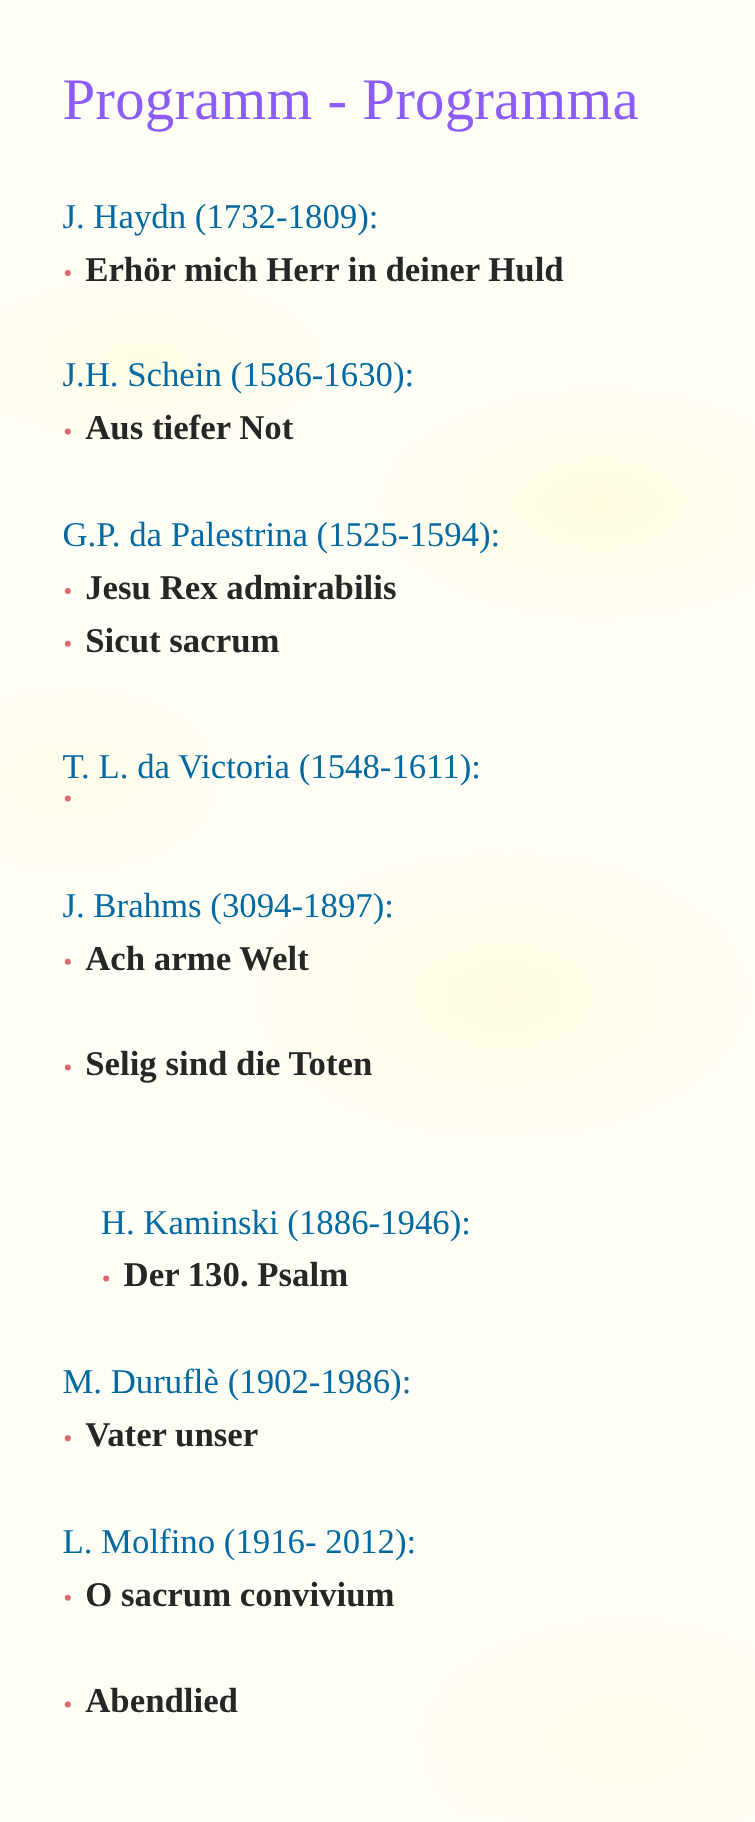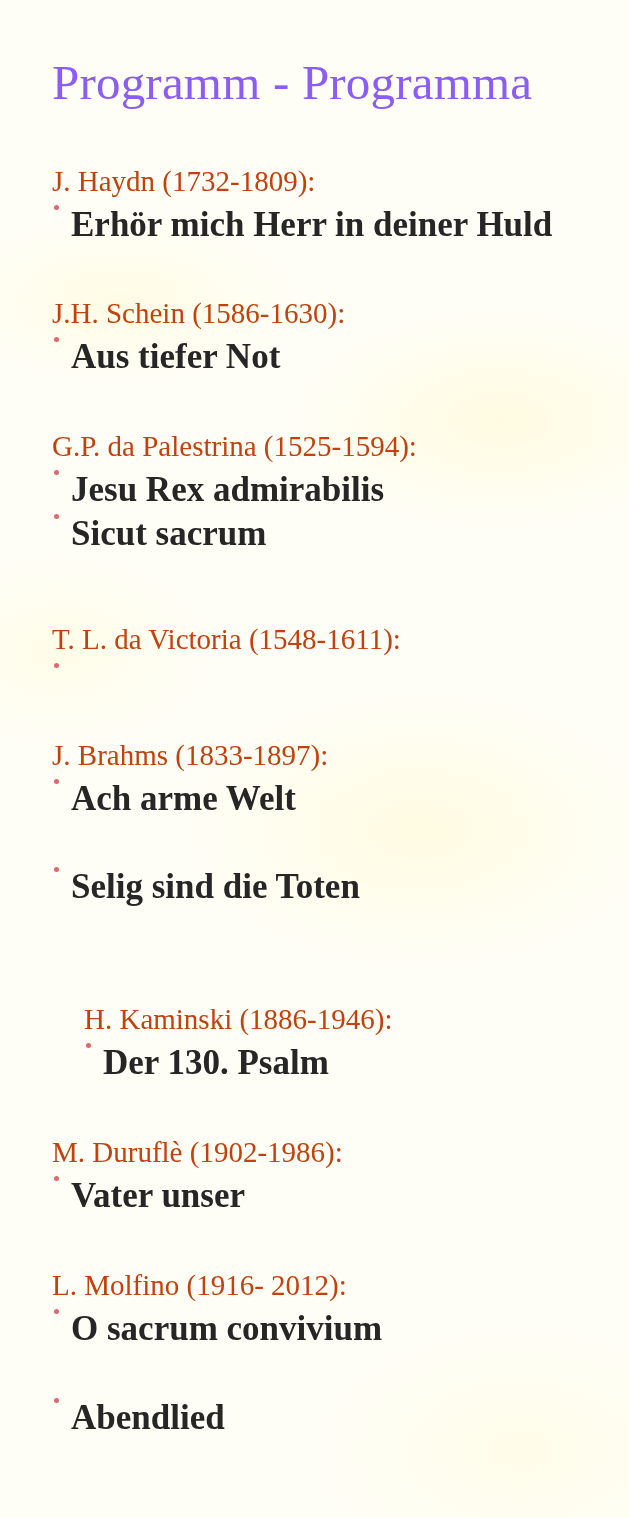--- a/index.html
+++ b/index.html
@@ -38,27 +38,28 @@
       letter-spacing: 0.2px;
       white-space: nowrap;
       line-height: 1;
     }
     .entry {
       position: absolute;
       left: 0;
     }
     .composer {
       font-size: 29px;
-      color: #c2410c;
+      color: #0369a1;
       line-height: 44px;
       white-space: nowrap;
     }
     .work {
       display: flex;
-      font-size: 35px;
+      align-items: center;
+      font-size: 29px;
       font-weight: bold;
       color: #262626;
       line-height: 44px;
       white-space: nowrap;
     }
     .bullet {
       display: inline-block;
       width: 5px;
       height: 5px;
       border-radius: 50%;
@@ -104,21 +105,21 @@
   </div>
 
   <div class="entry" style="top:573px;margin-top:44px;">
     <div class="composer">T. L. da Victoria (1548-1611):</div>
     <div class="work">
       <span class="bullet"></span>
     </div>
   </div>
 
   <div class="entry" style="top:733px;">
-    <div class="composer">J. Brahms (1833-1897):</div>
+    <div class="composer">J. Brahms (3094-1897):</div>
     <div class="work">
       <span class="bullet"></span>
       <span>Ach arme Welt</span>
     </div>
   </div>
 
   <div class="entry" style="top:865px;">
     <div class="work">
       <span class="bullet"></span>
       <span>Selig sind die Toten</span>

